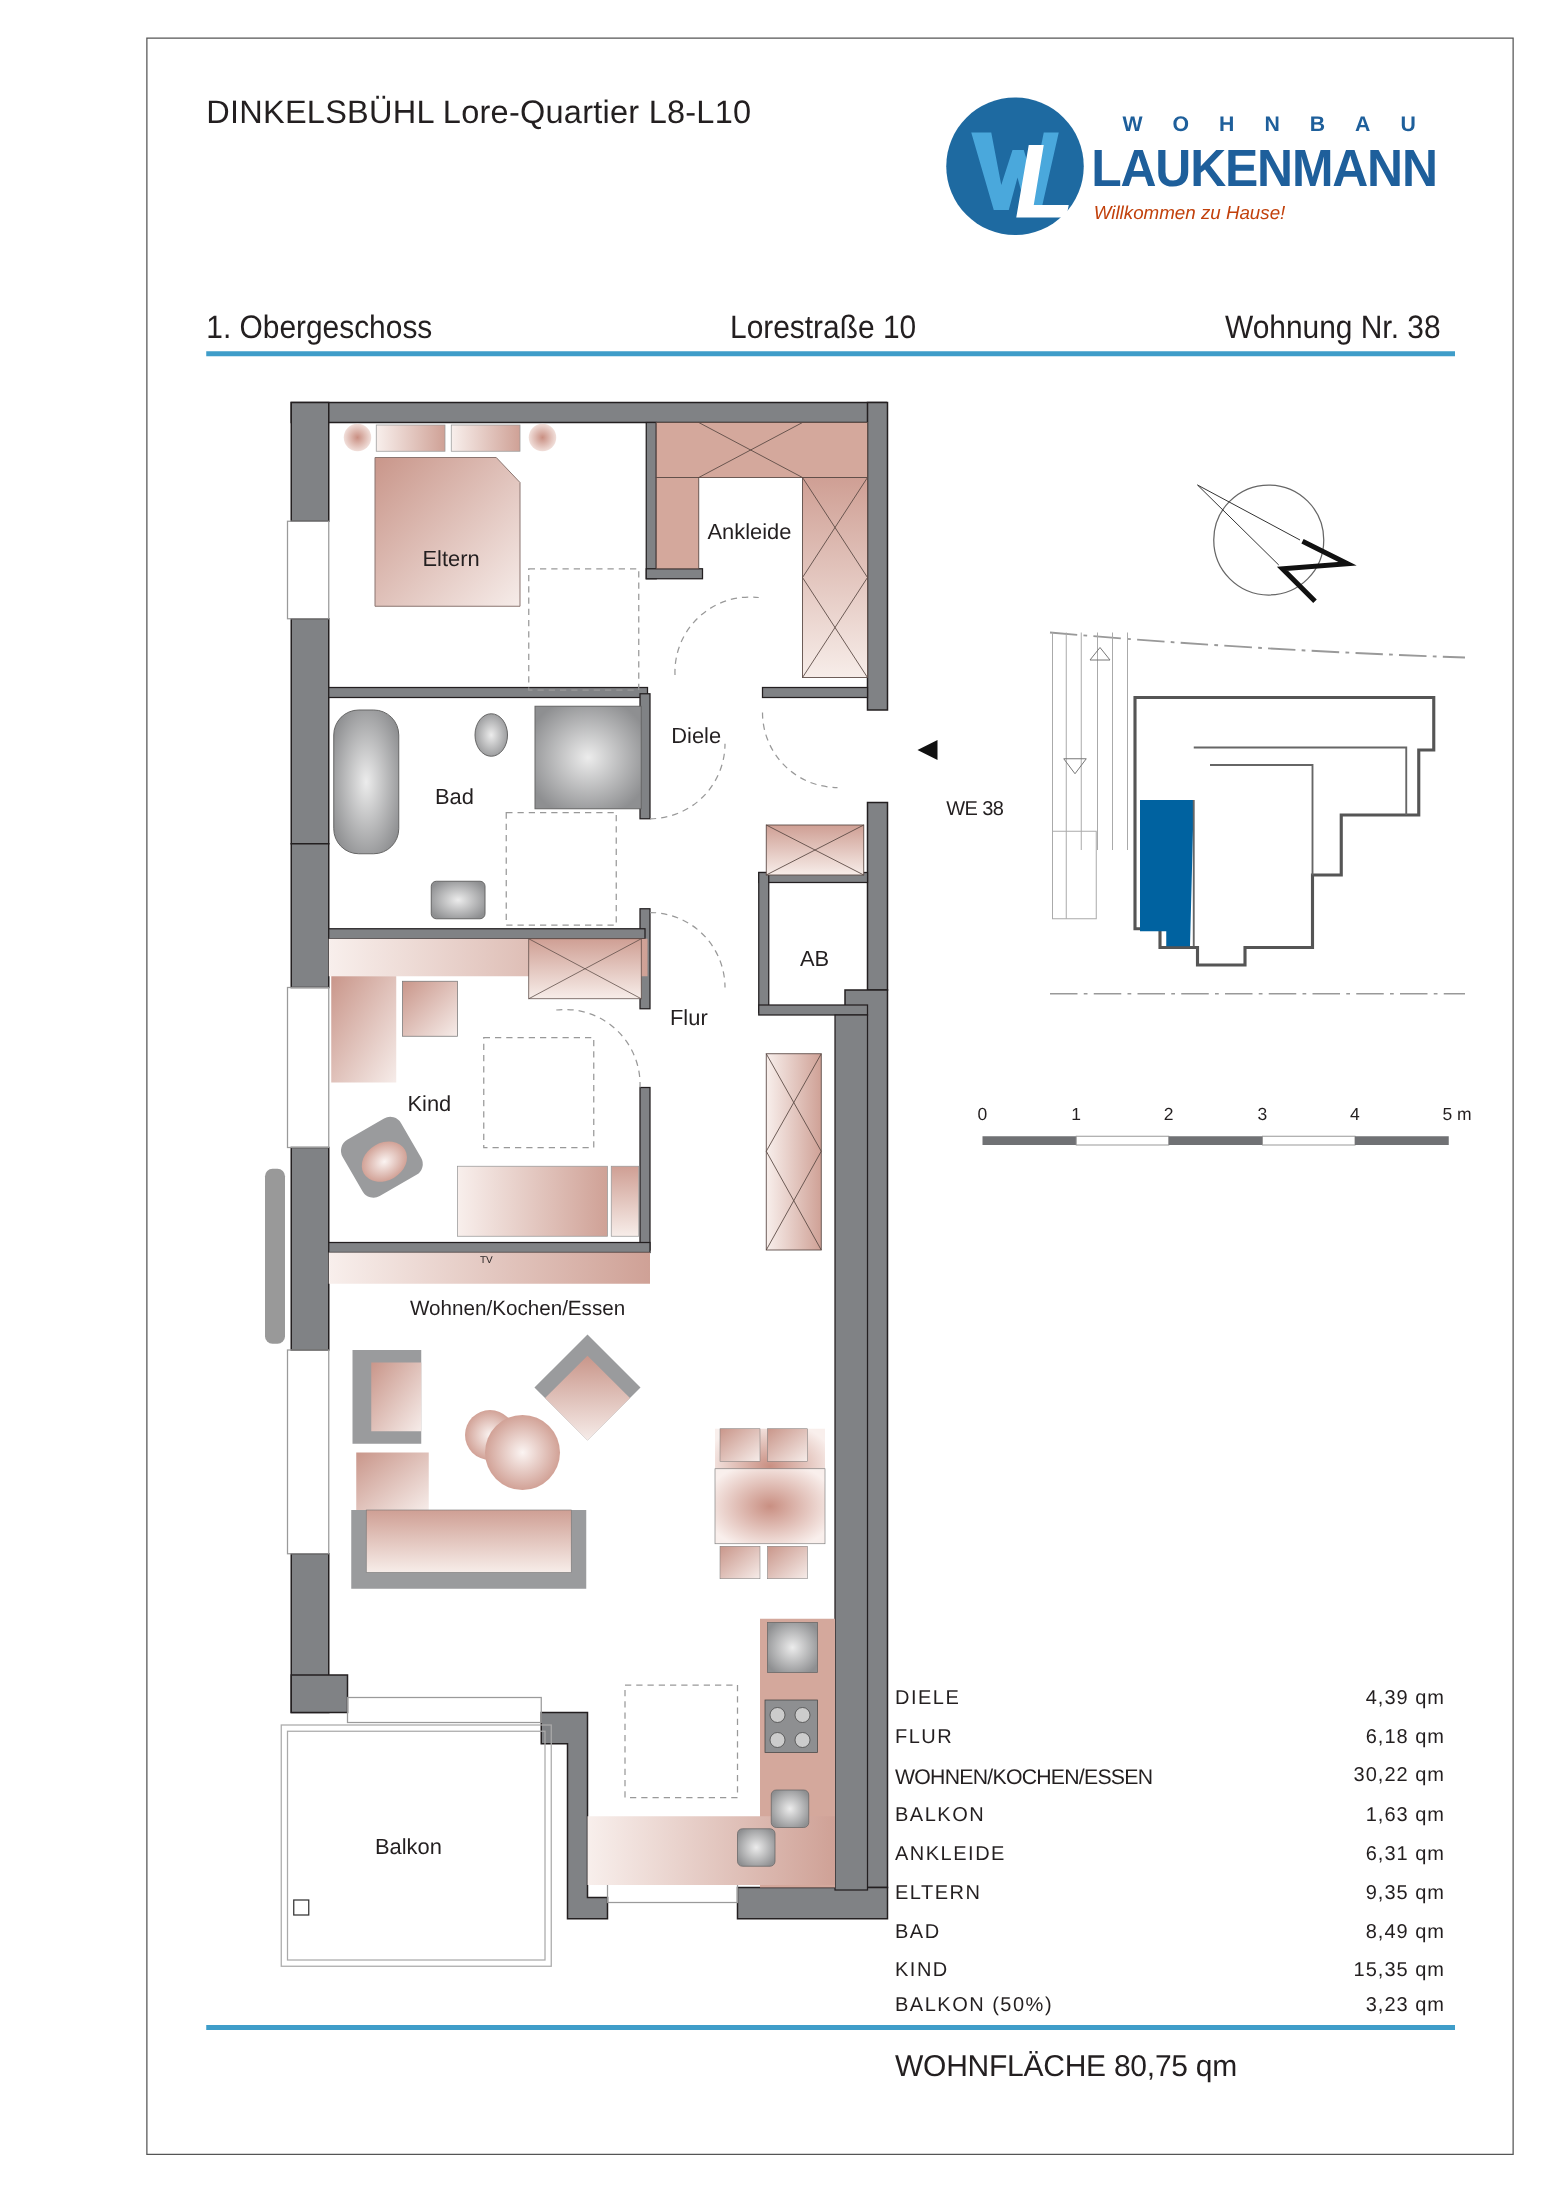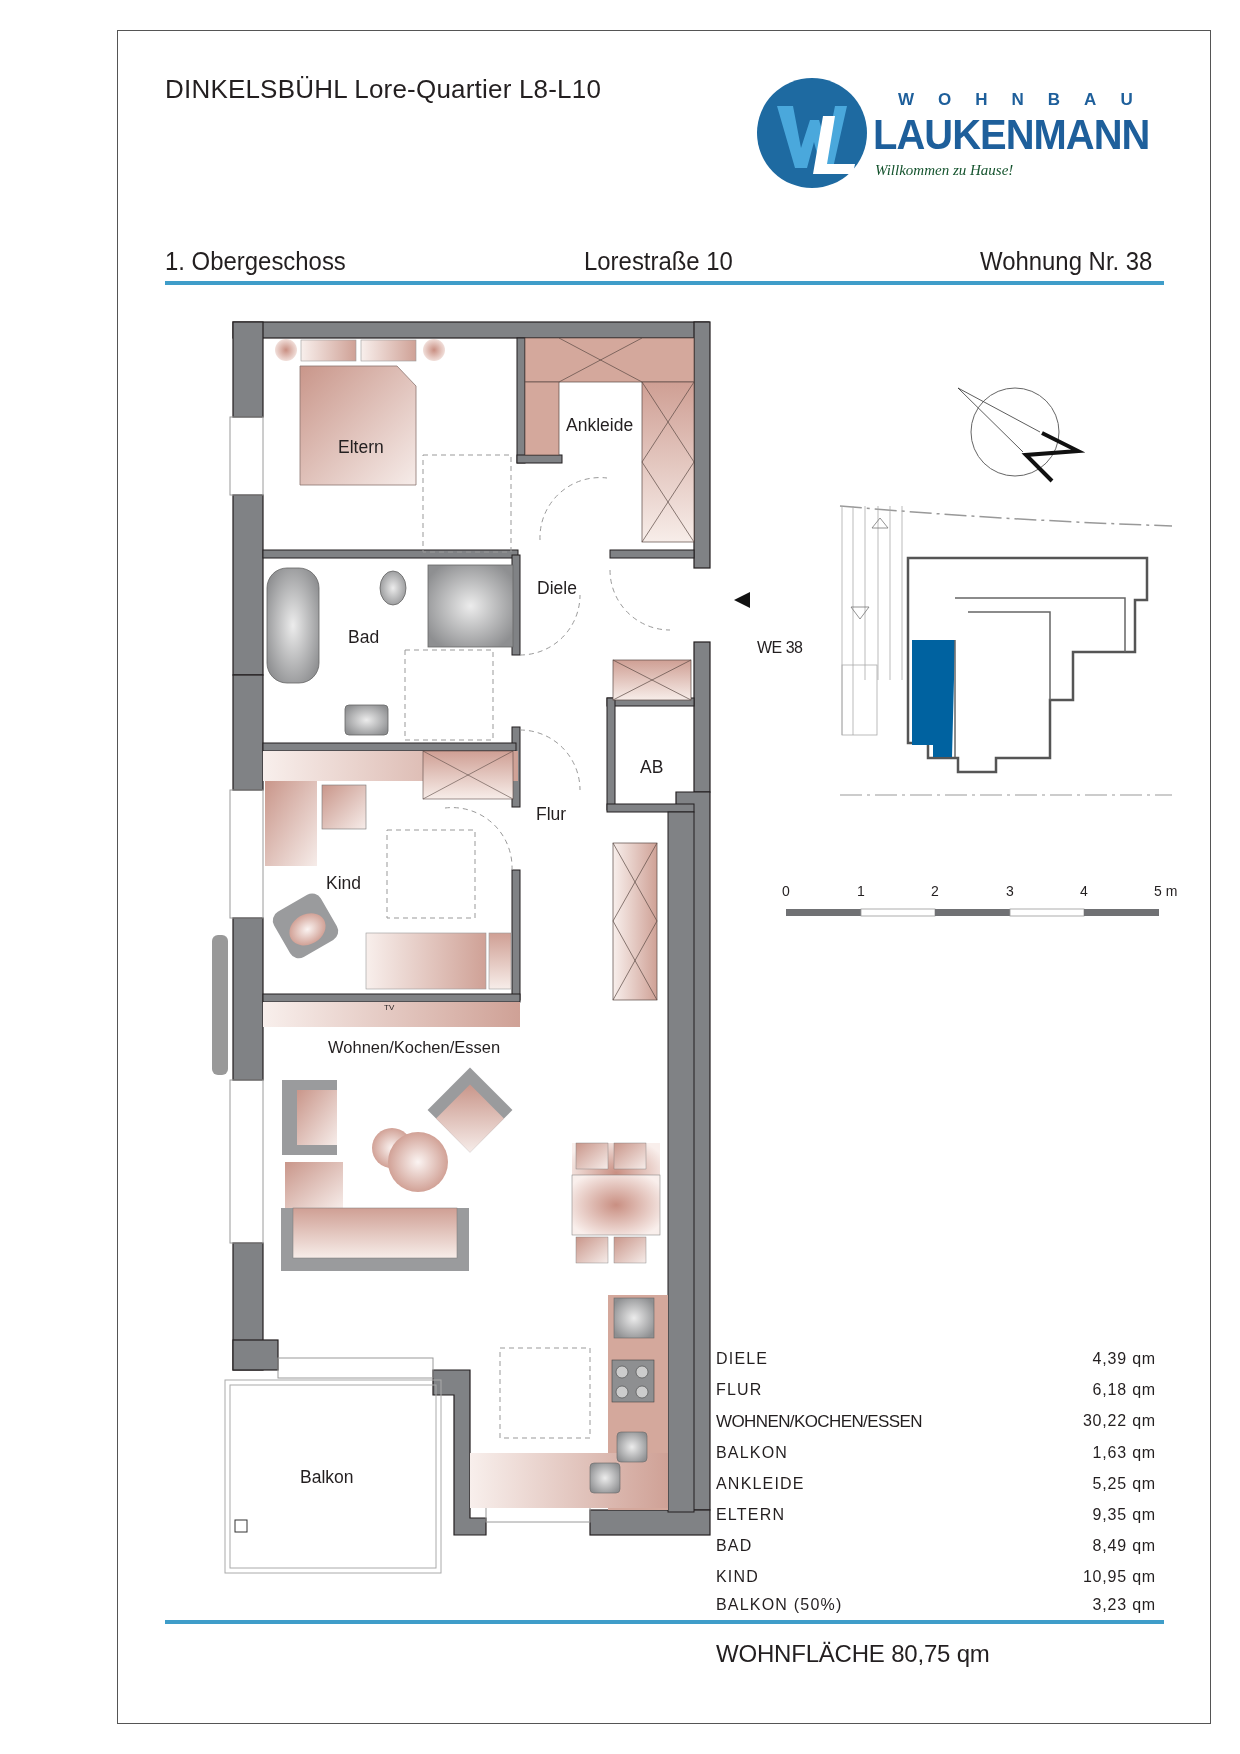--- a/index.html
+++ b/index.html
@@ -12,22 +12,22 @@
   .hdr { top:246px; font-size:26px; transform:scaleX(0.92); transform-origin:left top; }
   .hdr-floor { left:165px; }
   .hdr-street { left:584px; }
   .hdr-unit { left:980px; }
   .blue-rule { position:absolute; left:165px; width:999px; height:4px; background:#3f9dc9; }
   .logo { position:absolute; left:755px; top:76px; width:415px; height:115px; }
   .logo-word-top { position:absolute; left:120px; top:14px; font-weight:bold; color:#1e5f9b;
                    font-size:17px; letter-spacing:24px;margin-left:23px; }
   .logo-word-main { position:absolute; left:118px; top:35px; font-weight:bold; color:#1e5f9b;
                     font-size:42px; letter-spacing:-1px; transform:scaleX(0.95); transform-origin:left top;}
-  .logo-slogan { position:absolute; left:120px; top:86px; color:#14532d; font-style:italic;
-                 font-family:Liberation Serif, serif; font-size:15px; }
+  .logo-slogan { position:absolute; left:120px; top:86px; color:#c2410c; font-style:italic;
+                 font-family:Liberation Sans, sans-serif; font-size:15px; }
   .plan { position:absolute; left:0; top:0; }
   .room-label { position:absolute; font-size:17.5px; color:#231f20; white-space:nowrap; }
   .area-table { position:absolute; left:716px; top:1350px; width:456px; }
   .area-row { position:absolute; left:0; width:456px; height:24px; font-size:16px; letter-spacing:1.2px; color:#231f20; }
   .area-row .name { position:absolute; left:0; top:0; }
   .area-row .val { position:absolute; right:16px; top:0; letter-spacing:0.8px; }
   .area-row.bold .name { letter-spacing:-0.6px; font-size:17px; }
   .total { left:716px; top:1640px; font-size:24px; letter-spacing:-0.2px; }
   .we-label { left:757px; top:592px; font-size:16px; letter-spacing:-0.5px;margin-top:47px; }
   .scale-label { position:absolute; font-size:14px; top:883px; }
@@ -305,33 +305,33 @@
   <div class="area-row bold" style="top:62px">
     <span class="name">WOHNEN/KOCHEN/ESSEN</span>
     <span class="val">30,22 qm</span>
   </div>
   <div class="area-row" style="top:94px">
     <span class="name">BALKON</span>
     <span class="val">1,63 qm</span>
   </div>
   <div class="area-row" style="top:125px">
     <span class="name">ANKLEIDE</span>
-    <span class="val">5,25 qm</span>
+    <span class="val">6,31 qm</span>
   </div>
   <div class="area-row" style="top:156px">
     <span class="name">ELTERN</span>
     <span class="val">9,35 qm</span>
   </div>
   <div class="area-row" style="top:187px">
     <span class="name">BAD</span>
     <span class="val">8,49 qm</span>
   </div>
   <div class="area-row" style="top:218px">
     <span class="name">KIND</span>
-    <span class="val">10,95 qm</span>
+    <span class="val">15,35 qm</span>
   </div>
   <div class="area-row" style="top:246px">
     <span class="name">BALKON (50%)</span>
     <span class="val">3,23 qm</span>
   </div>
 </div>
 
 <div class="blue-rule" style="top:1620px"></div>
 <div class="t total">WOHNFLÄCHE 80,75 qm</div>
 

